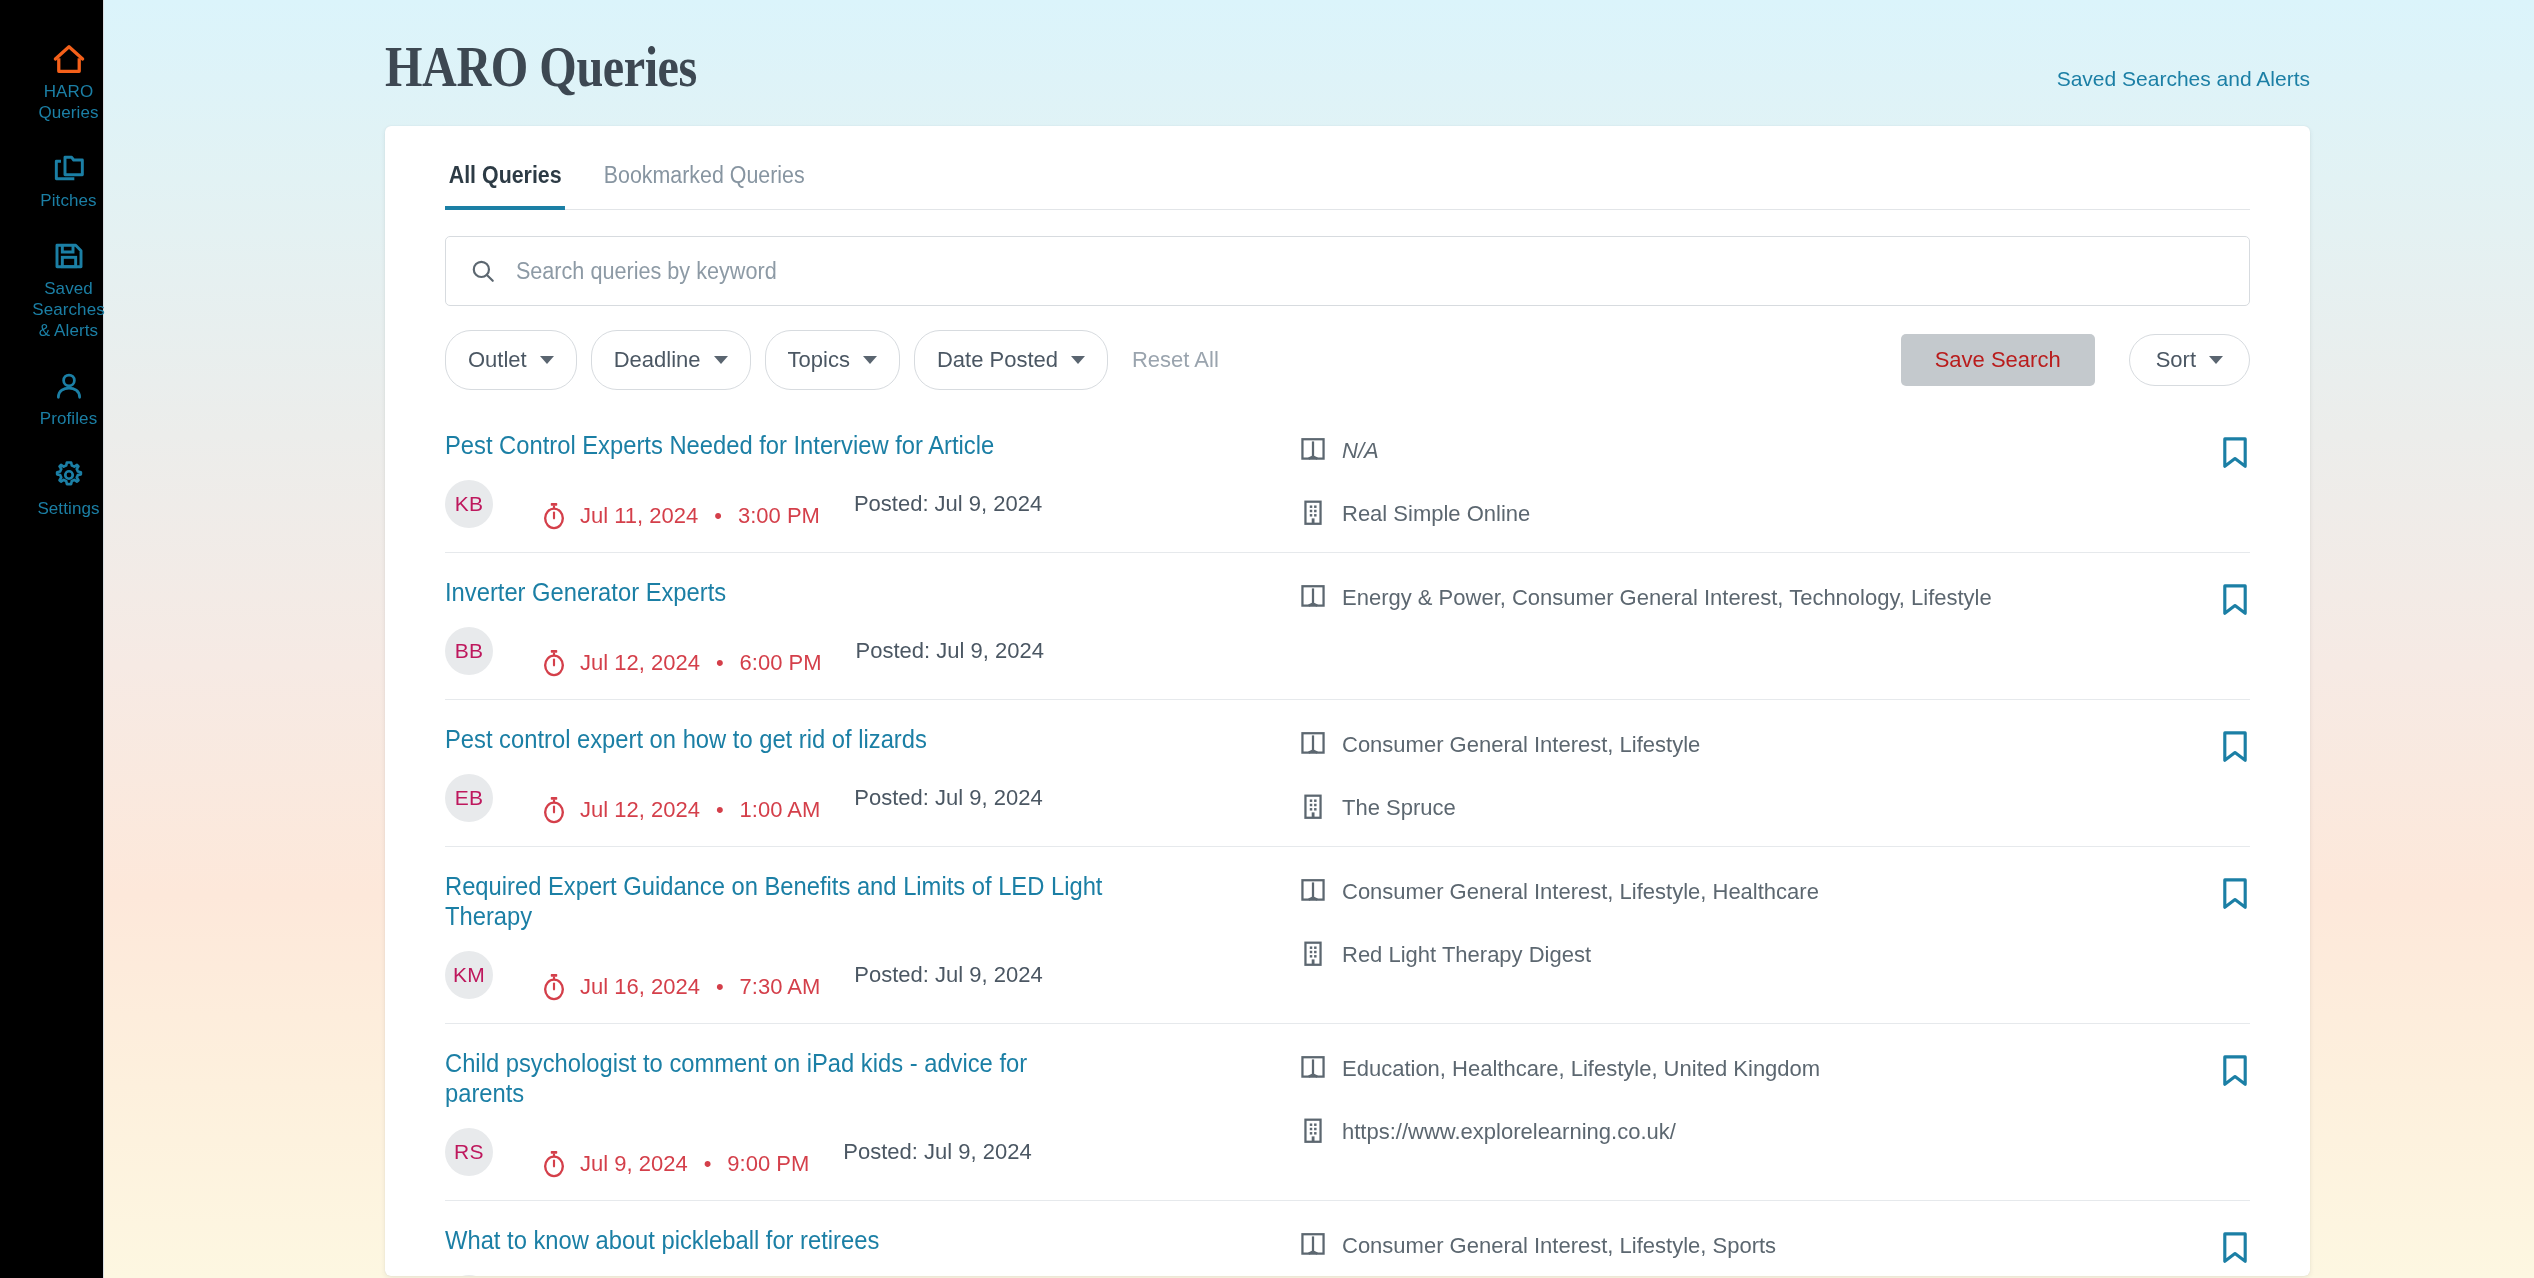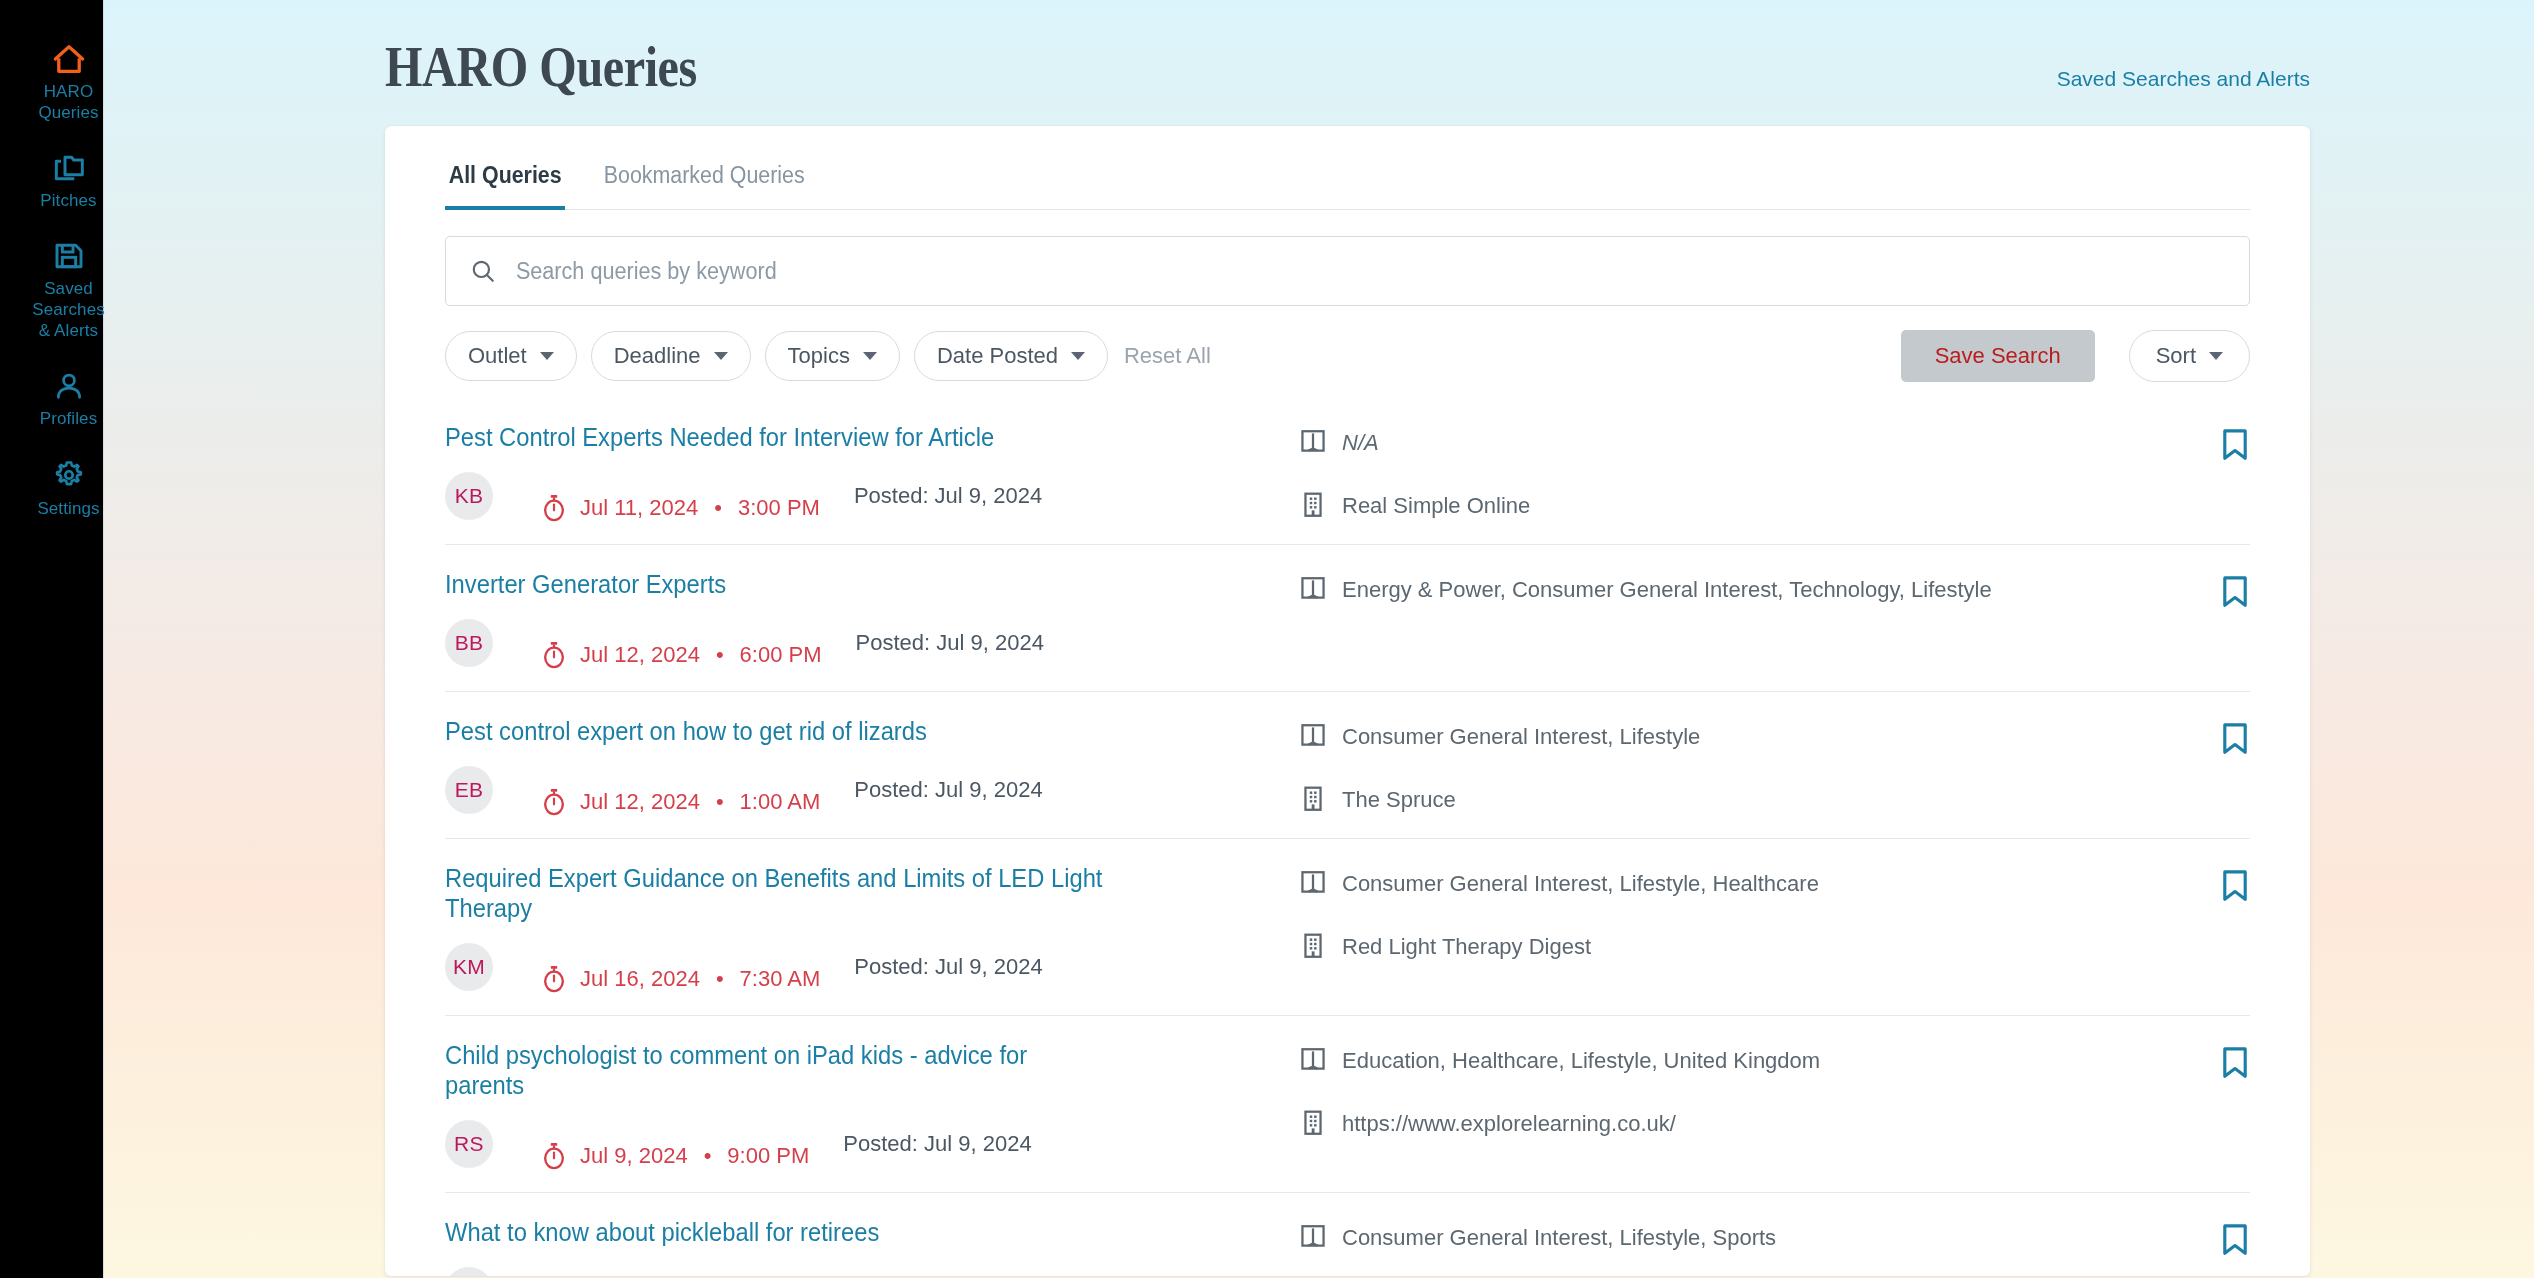--- a/index.html
+++ b/index.html
@@ -157,40 +157,40 @@
   .filter-row {
     display: flex;
     align-items: center;
     gap: 14px;
     padding: 24px 0 18px 0;
   }
   .chip {
     display: inline-flex;
     align-items: center;
     gap: 13px;
-    height: 50px;
+    height: 60px;
     padding: 0 22px;
     border: 1px solid #d7dbdf;
     border-radius: 26px;
     background: #fff;
     font-size: 22px;
     color: #4b5763;
     cursor: pointer;
     white-space: nowrap;
   }
   .chip .caret {
     width: 0; height: 0;
     border-left: 7px solid transparent;
     border-right: 7px solid transparent;
     border-top: 8px solid #5a6570;
   }
   .reset-all {
     font-size: 22px;
     color: #9aa4ae;
-    margin-left: 2px;
+    margin-left: 10px;
     cursor: pointer;
     white-space: nowrap;
   }
   .spacer { flex: 1; }
   .btn-save {
     height: 52px;
     padding: 10px 34px;
     border: 0;
     border-radius: 5px;
     background: #c4c9cd;

